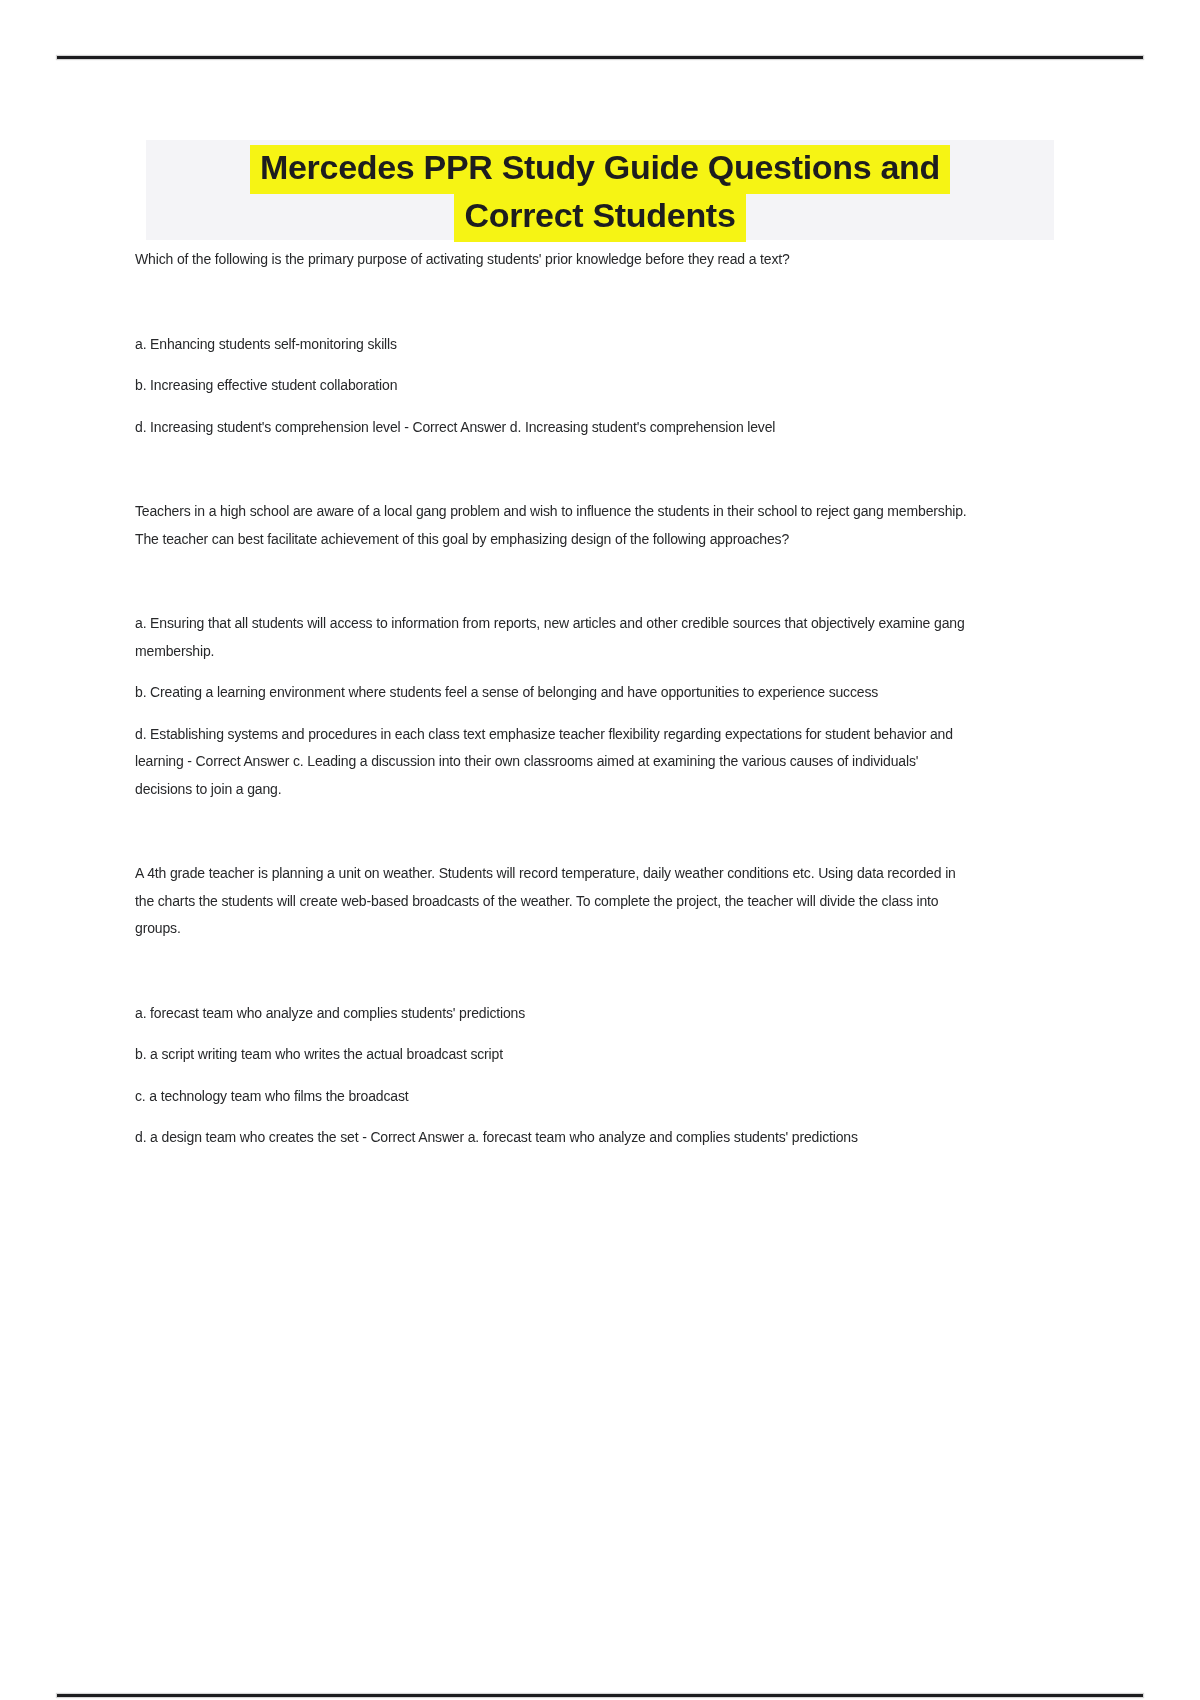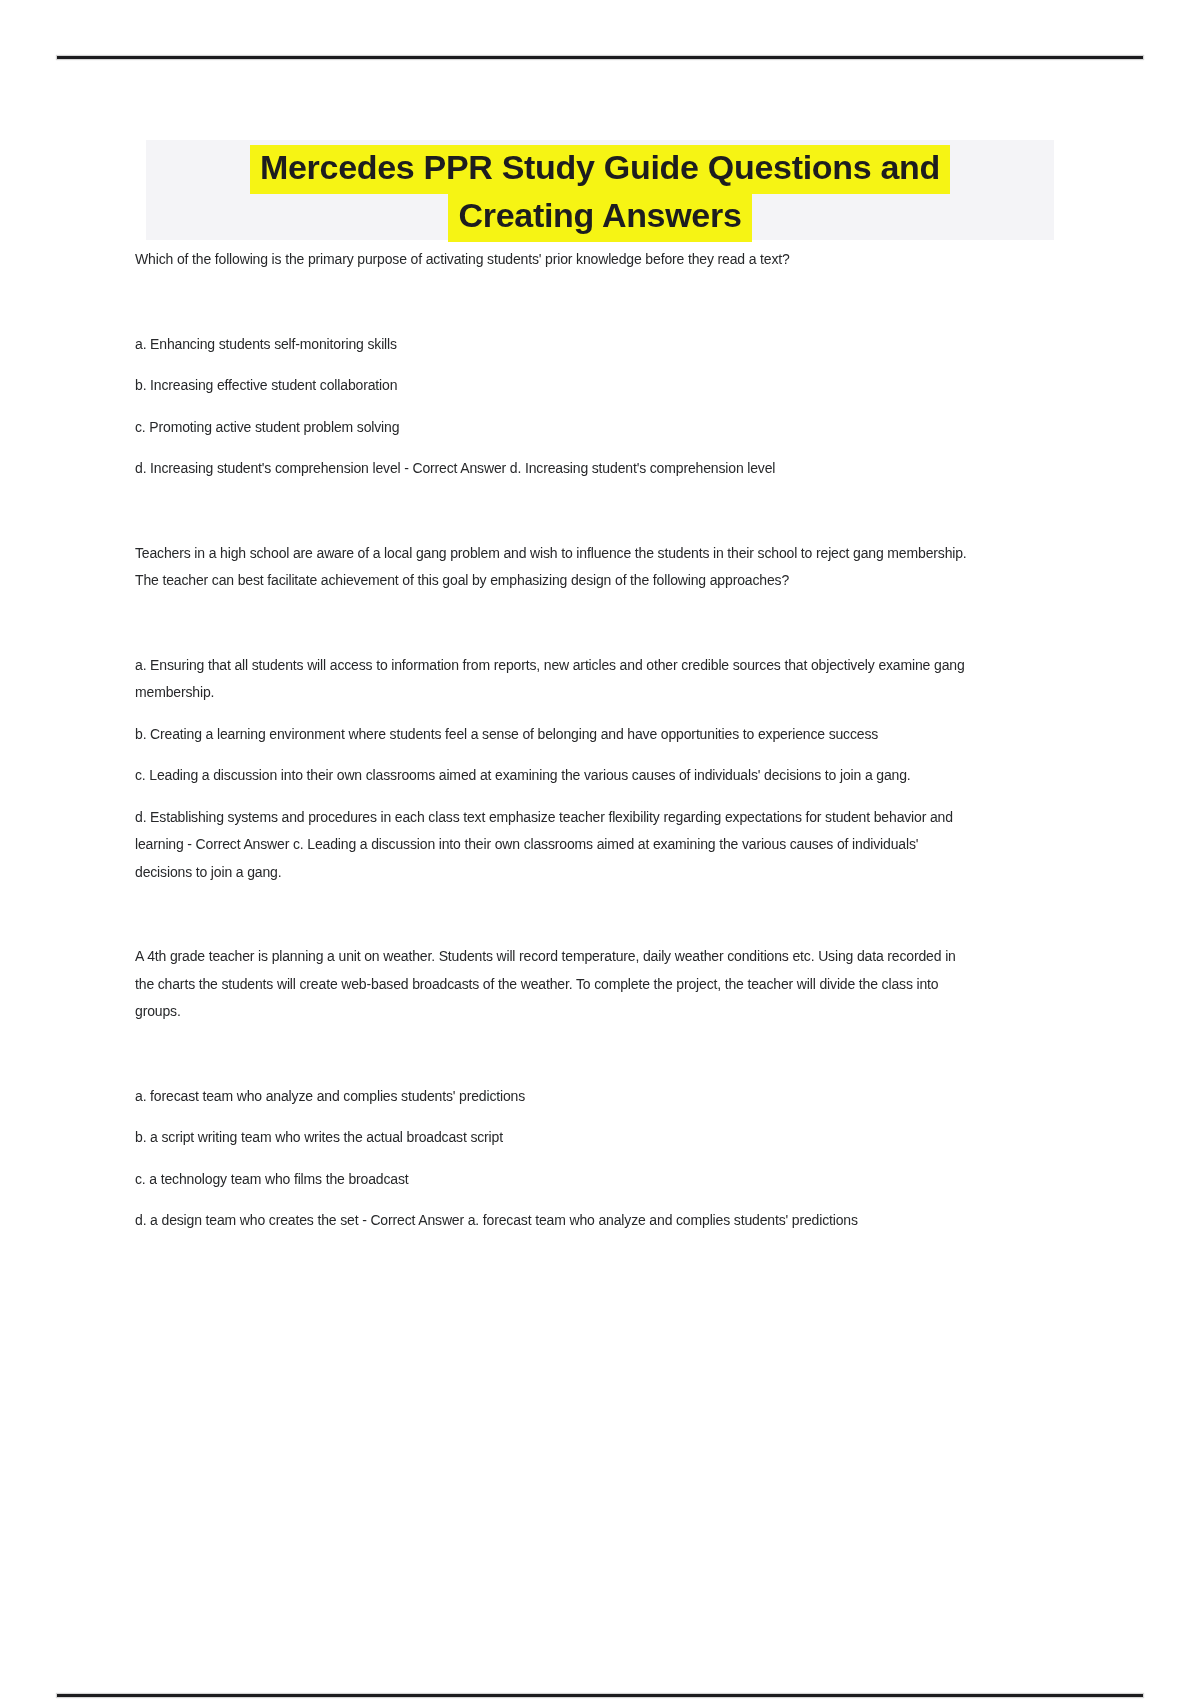--- a/index.html
+++ b/index.html
@@ -68,41 +68,39 @@
   .option:last-child { margin-bottom: 0; }
 </style>
 </head>
 <body>
 
 <div class="page">
 
   <div class="rule rule-top"></div>
 
   <div class="title-block">
-    <h1><span class="hl">Mercedes PPR Study Guide Questions and</span><br><span class="hl">Creating Answers</span></h1>
+    <h1><span class="hl">Mercedes PPR Study Guide Questions and</span><br><span class="hl">Correct Students</span></h1>
   </div>
 
   <div class="content">
 
     <section class="qblock">
       <p class="question">Which of the following is the primary purpose of activating students' prior knowledge before they read a text?</p>
       <div class="options">
         <p class="option">a. Enhancing students self-monitoring skills</p>
         <p class="option">b. Increasing effective student collaboration</p>
-        <p class="option">c. Promoting active student problem solving</p>
         <p class="option">d. Increasing student's comprehension level - Correct Answer d. Increasing student's comprehension level</p>
       </div>
     </section>
 
     <section class="qblock">
       <p class="question">Teachers in a high school are aware of a local gang problem and wish to influence the students in their school to reject gang membership. The teacher can best facilitate achievement of this goal by emphasizing design of the following approaches?</p>
       <div class="options">
         <p class="option">a. Ensuring that all students will access to information from reports, new articles and other credible sources that objectively examine gang membership.</p>
         <p class="option">b. Creating a learning environment where students feel a sense of belonging and have opportunities to experience success</p>
-        <p class="option">c. Leading a discussion into their own classrooms aimed at examining the various causes of individuals' decisions to join a gang.</p>
         <p class="option">d. Establishing systems and procedures in each class text emphasize teacher flexibility regarding expectations for student behavior and learning - Correct Answer c. Leading a discussion into their own classrooms aimed at examining the various causes of individuals' decisions to join a gang.</p>
       </div>
     </section>
 
     <section class="qblock">
       <p class="question">A 4th grade teacher is planning a unit on weather. Students will record temperature, daily weather conditions etc. Using data recorded in the charts the students will create web-based broadcasts of the weather. To complete the project, the teacher will divide the class into groups.</p>
       <div class="options">
         <p class="option">a. forecast team who analyze and complies students' predictions</p>
         <p class="option">b. a script writing team who writes the actual broadcast script</p>
         <p class="option">c. a technology team who films the broadcast</p>

